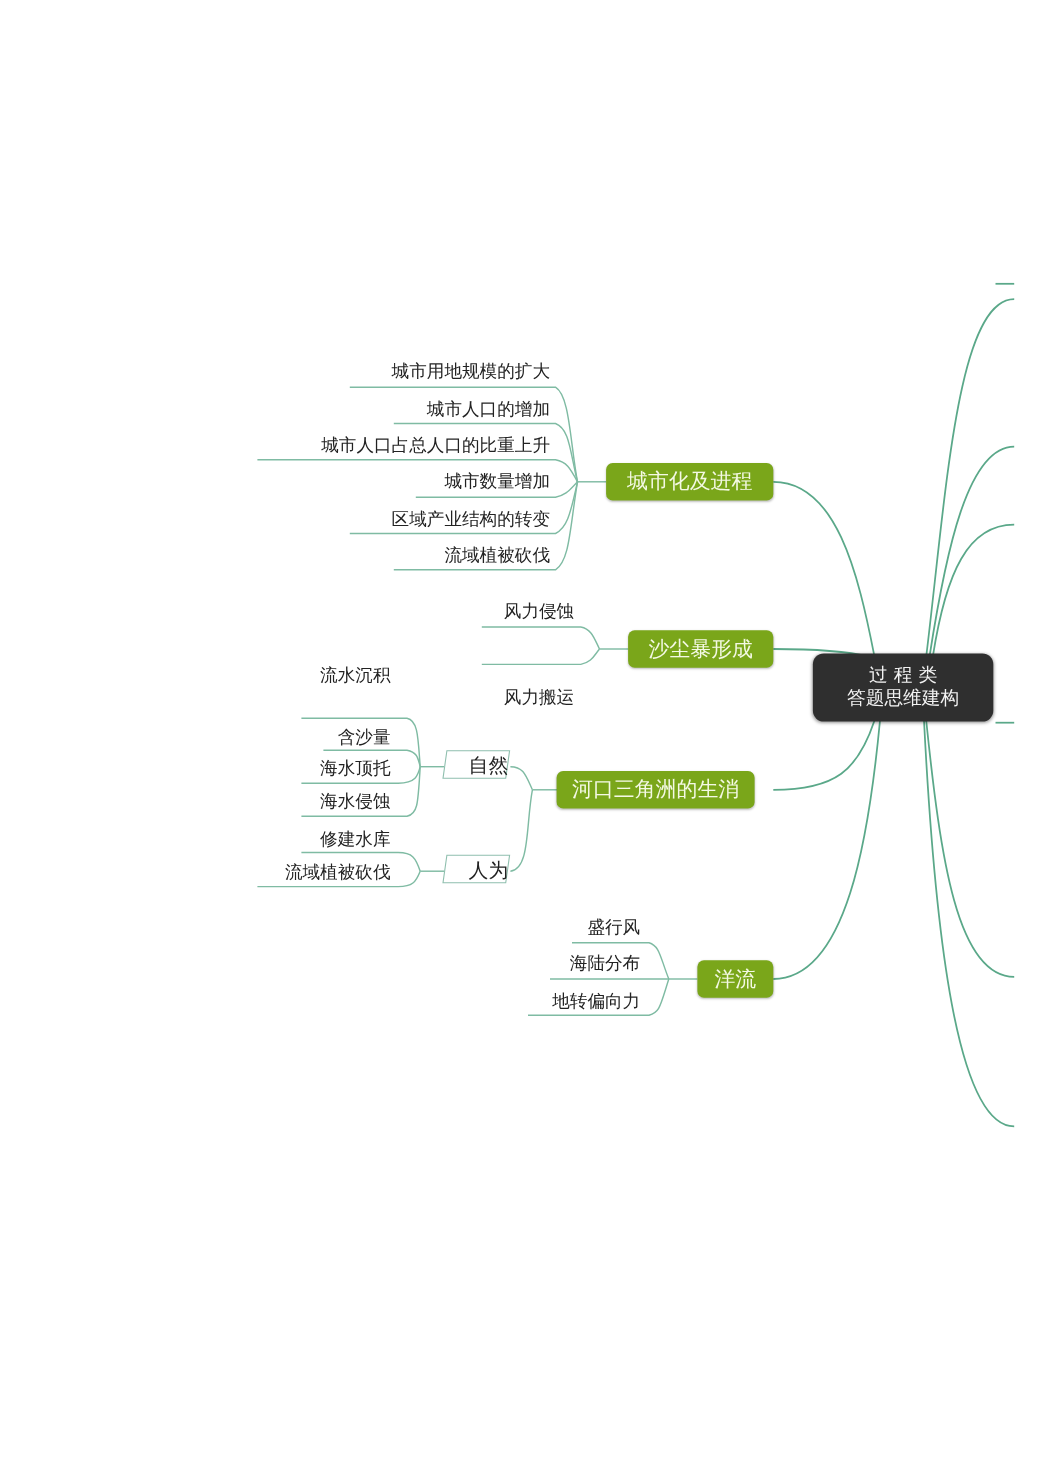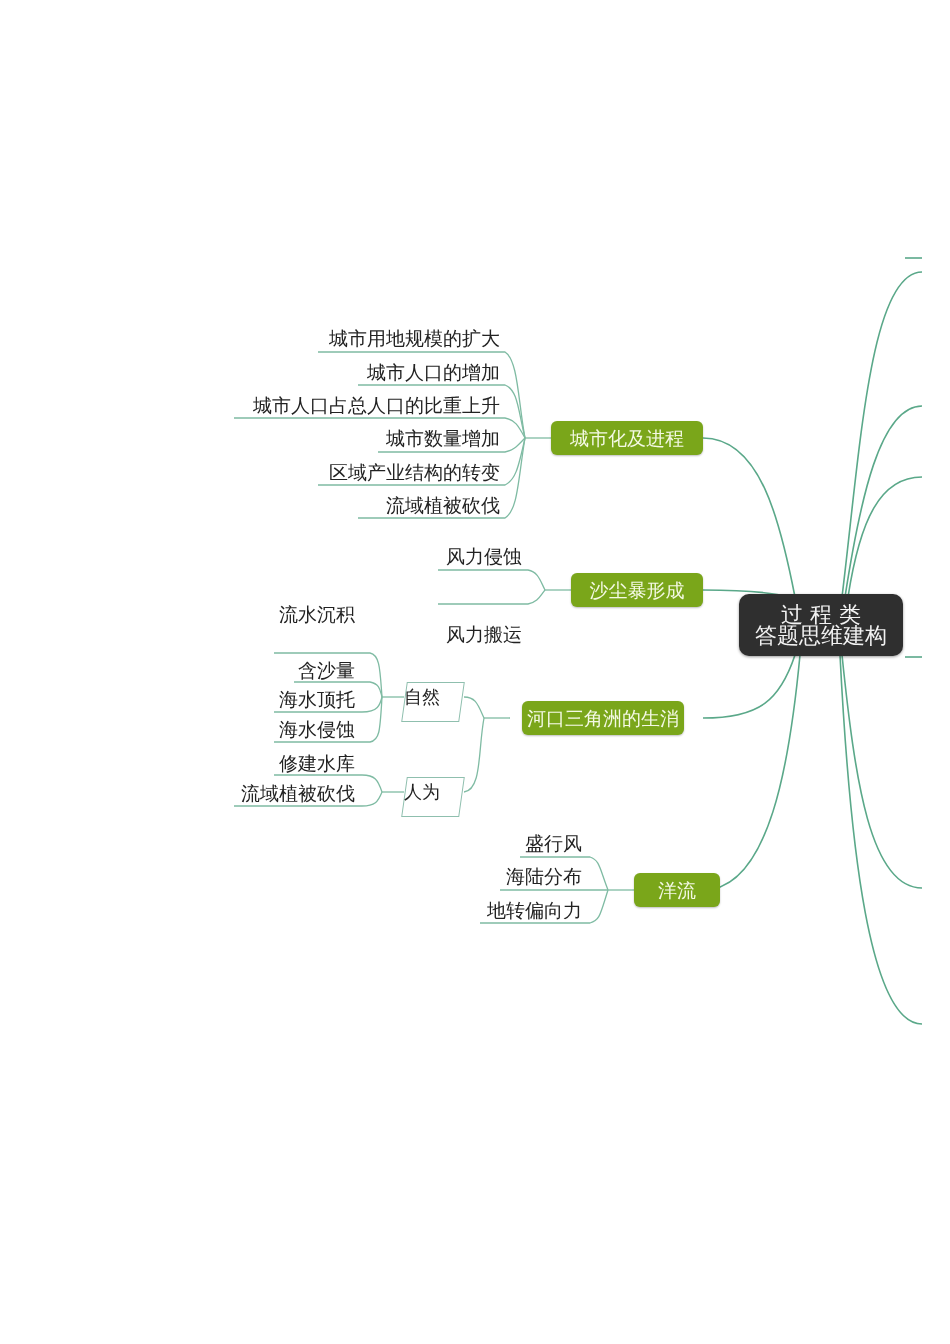--- a/index.html
+++ b/index.html
@@ -1,28 +1,28 @@
 <!DOCTYPE html>
 <html><head>
 <meta charset="utf-8">
 <style>
   html, body { margin:0; padding:0; background:#ffffff; }
   body { width:950px; height:1344px; position:relative; overflow:hidden;
          font-family:"DejaVu Sans", "Liberation Sans", sans-serif; }
   #lines { position:absolute; left:0; top:0; width:950px; height:1344px; }
-  .leaf { position:absolute; font-size:19px; color:#222; white-space:nowrap;
+  .leaf { position:absolute; font-size:16px; color:#222; white-space:nowrap;
           line-height:22px; text-align:right; }
   .topic { position:absolute; background:#7aa61a; color:#f4f9e4; font-size:19px;
            border-radius:6px; height:34px; line-height:34px; text-align:center;
            box-shadow:0 1px 2px rgba(0,0,0,.25); white-space:nowrap; }
   .center { position:absolute; background:#2f2f2f; color:#f2f2f2; border-radius:10px;
-            text-align:center; font-size:22px; line-height:21px; padding-top:10px;
+            text-align:center; font-size:17px; line-height:21px; padding-top:10px;
             box-shadow:0 1px 3px rgba(0,0,0,.4); }
-  .sub { position:absolute; font-size:18px; color:#222; height:40px; line-height:30px;
-         text-align:left; }
+  .sub { position:absolute; font-size:18px; color:#222; height:26px; line-height:30px;
+         text-align:right; }
   .sub .para { position:absolute; inset:0; border:1px solid #8fbfae; transform:skewX(-8deg); background:#fff; }
   .sub span.txt { position:relative; }
 </style>
 </head>
 <body>
 
 <svg id="lines" viewBox="0 0 950 1344">
   <g fill="none" stroke="#5aa889" stroke-width="1.6">
 
     <path d="M 795 597 C 780 520, 760 438, 703 438"></path>
@@ -83,34 +83,34 @@
 <div class="leaf" style="right:450px; top:361px;">城市人口的增加</div>
 <div class="leaf" style="right:450px; top:394px;">城市人口占总人口的比重上升</div>
 <div class="leaf" style="right:450px; top:427px;">城市数量增加</div>
 <div class="leaf" style="right:450px; top:461px;">区域产业结构的转变</div>
 <div class="leaf" style="right:450px; top:494px;">流域植被砍伐</div>
 
 <div class="topic" style="left:571px; top:573px; width:132px;">沙尘暴形成</div>
 <div class="leaf" style="right:428px; top:545px;margin-left:31px;">风力侵蚀</div>
 <div class="leaf" style="right:428px; top:579px;margin-top:44px;">风力搬运</div>
 
-<div class="topic" style="left:522px; top:701px; width:162px;">河口三角洲的生消</div>
+<div class="topic" style="left:506px; top:701px; width:180px;">河口三角洲的生消</div>
 
 <div class="sub" style="left:404px; top:682px; width:58px;">
   <div class="para"></div>
   <span class="txt">自然</span>
 </div>
 <div class="leaf" style="right:595px; top:603px;">流水沉积</div>
 <div class="leaf" style="right:595px; top:659px;">含沙量</div>
 <div class="leaf" style="right:595px; top:688px;">海水顶托</div>
 <div class="leaf" style="right:595px; top:718px;">海水侵蚀</div>
 
 <div class="sub" style="left:404px; top:777px; width:58px;">
   <div class="para"></div>
   <span class="txt">人为</span>
 </div>
 <div class="leaf" style="right:595px; top:752px;">修建水库</div>
 <div class="leaf" style="right:595px; top:782px;">流域植被砍伐</div>
 
-<div class="topic" style="left:634px; top:873px; width:86px;">洋流</div>
+<div class="topic" style="left:634px; top:873px; width:69px;">洋流</div>
 <div class="leaf" style="right:368px; top:832px;margin-left:12px;">盛行风</div>
 <div class="leaf" style="right:368px; top:865px;">海陆分布</div>
 <div class="leaf" style="right:368px; top:899px;">地转偏向力</div>
 
 </body></html>

